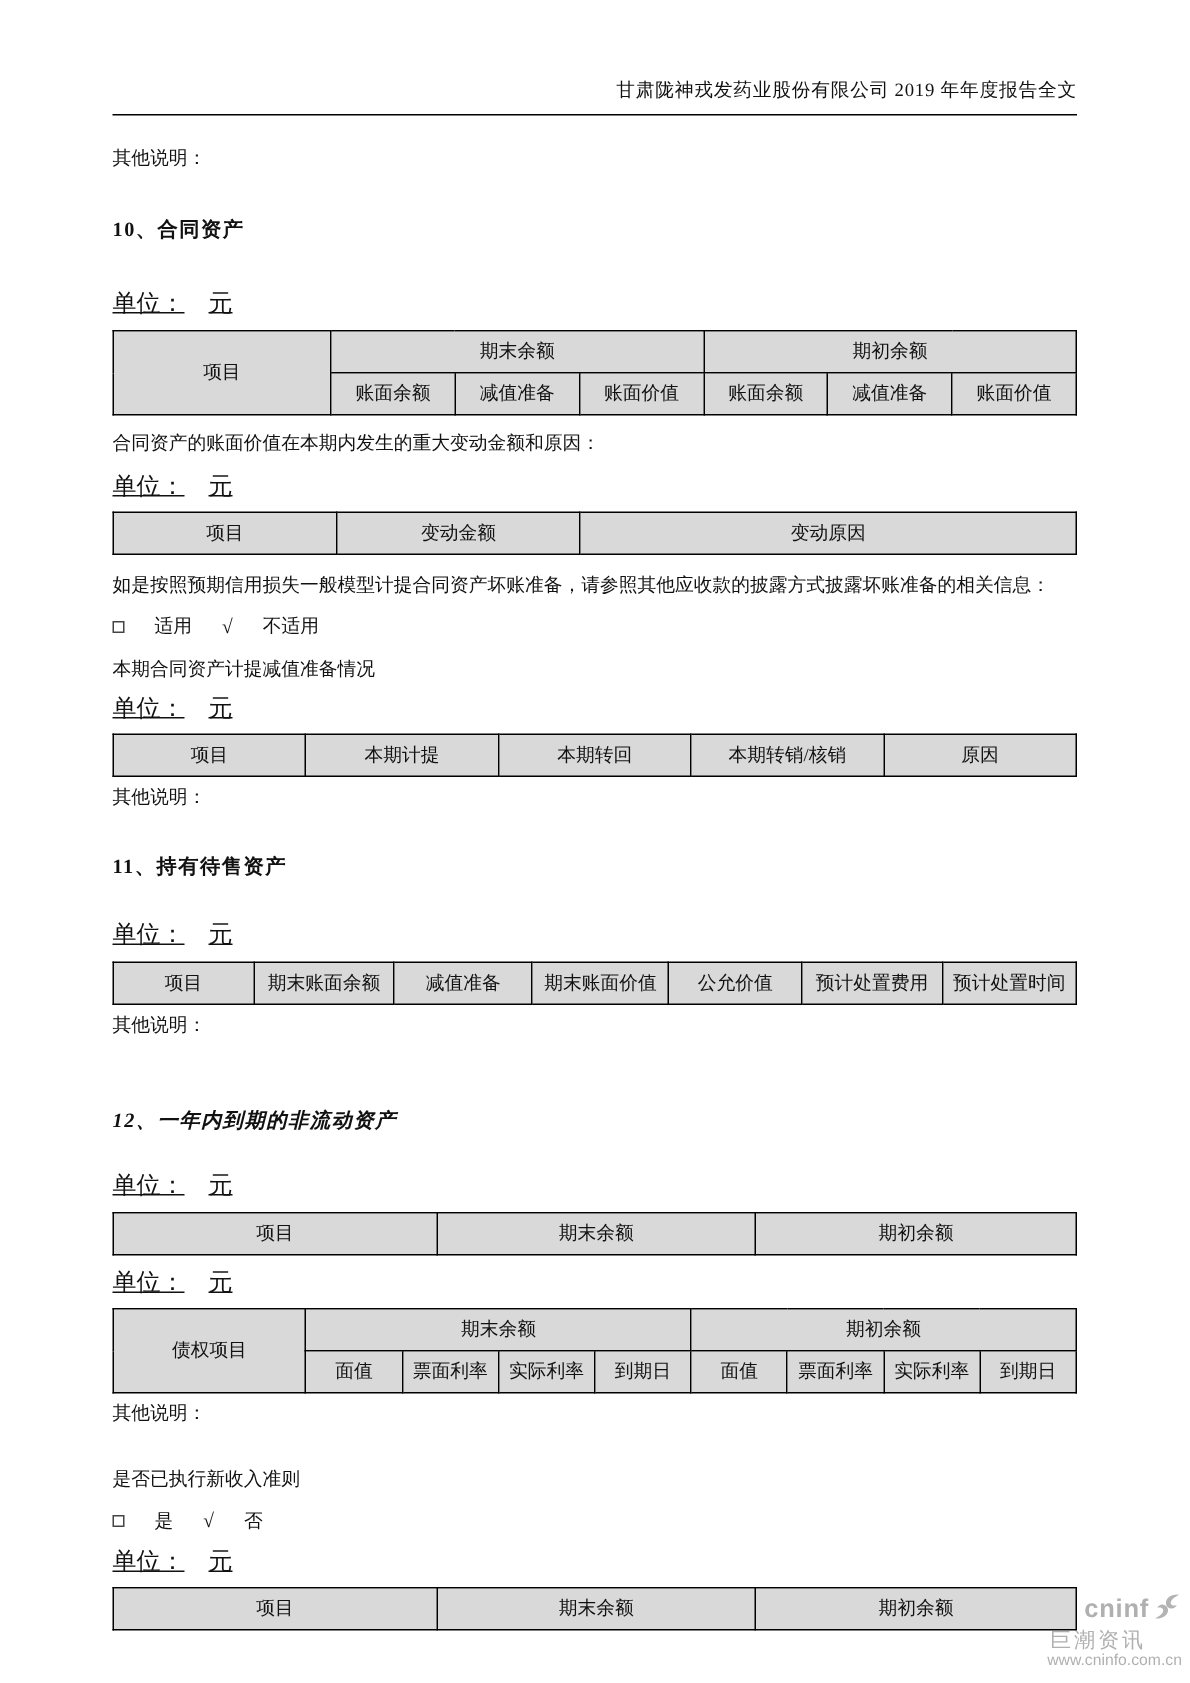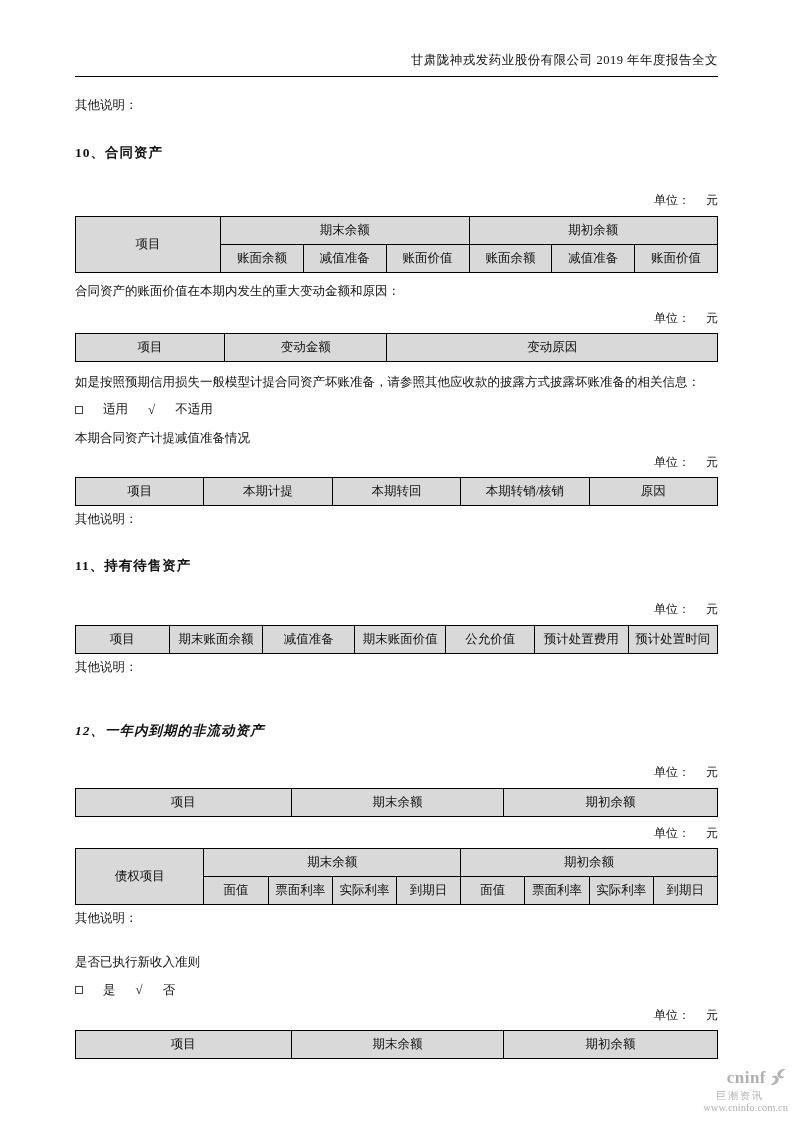--- a/index.html
+++ b/index.html
@@ -17,21 +17,21 @@
   .doc-header {
     margin-top:52px;
     text-align:right;
     font-size:12.5px;
     letter-spacing:0.5px;
     padding-bottom:7px;
     border-bottom:1.8px solid #000;
   }
   .note { font-size:12.5px; margin-top:20px; }
   h2.sec-title { font-size:13.5px; font-weight:bold; letter-spacing:1px; }
-  .unit-line { text-align:right; font-size:12px; }
+  .unit-line { text-align:left; font-size:16px;text-decoration:underline; }
   .unit-line .unit-val { margin-left:16px; }
   .para { font-size:12.5px; line-height:1.45; }
   table.tbl {
     width:100%;
     border-collapse:collapse;
     border:1.6px solid #000;
     table-layout:fixed;
   }
   table.tbl td {
     border:1px solid #000;
@@ -46,25 +46,25 @@
   }
   .check-line { font-size:12.5px; display:flex; align-items:center; gap:20px; }
   .check-line .box {
     display:inline-block; width:8px; height:8px;
     border:1px solid #444; background:#fff;
   }
   .check-line .check { font-size:13px; }
   .cninfo-logo {
     position:absolute; right:5px; bottom:8px;
     text-align:right; color:#b0b0b0; line-height:1.1;
-    font-family:Liberation Serif, serif;
+    font-family:Liberation Sans, sans-serif;
   }
   .cninfo-logo .row1 { display:flex; align-items:center; justify-content:flex-end; gap:2px; }
   .cninfo-logo .brand { font-size:17px; font-weight:bold; letter-spacing:0.5px; }
-  .cninfo-logo .sub { font-size:10px; letter-spacing:2px; margin-right:24px; }
+  .cninfo-logo .sub { font-size:14px; letter-spacing:2px; margin-right:24px; }
   .cninfo-logo .url { font-size:10.5px; margin-top:1px; }
   
   .mt-h10 { margin-top:30px; }
   .mt-unit1 { margin-top:30px; }
   .mt-tbl1 { margin-top:7px; }
   .mt-para1 { margin-top:9px; }
   .mt-unit2 { margin-top:10px; }
   .mt-tbl2 { margin-top:6px; }
   .mt-para2 { margin-top:11px; }
   .mt-chk1 { margin-top:10px; }

